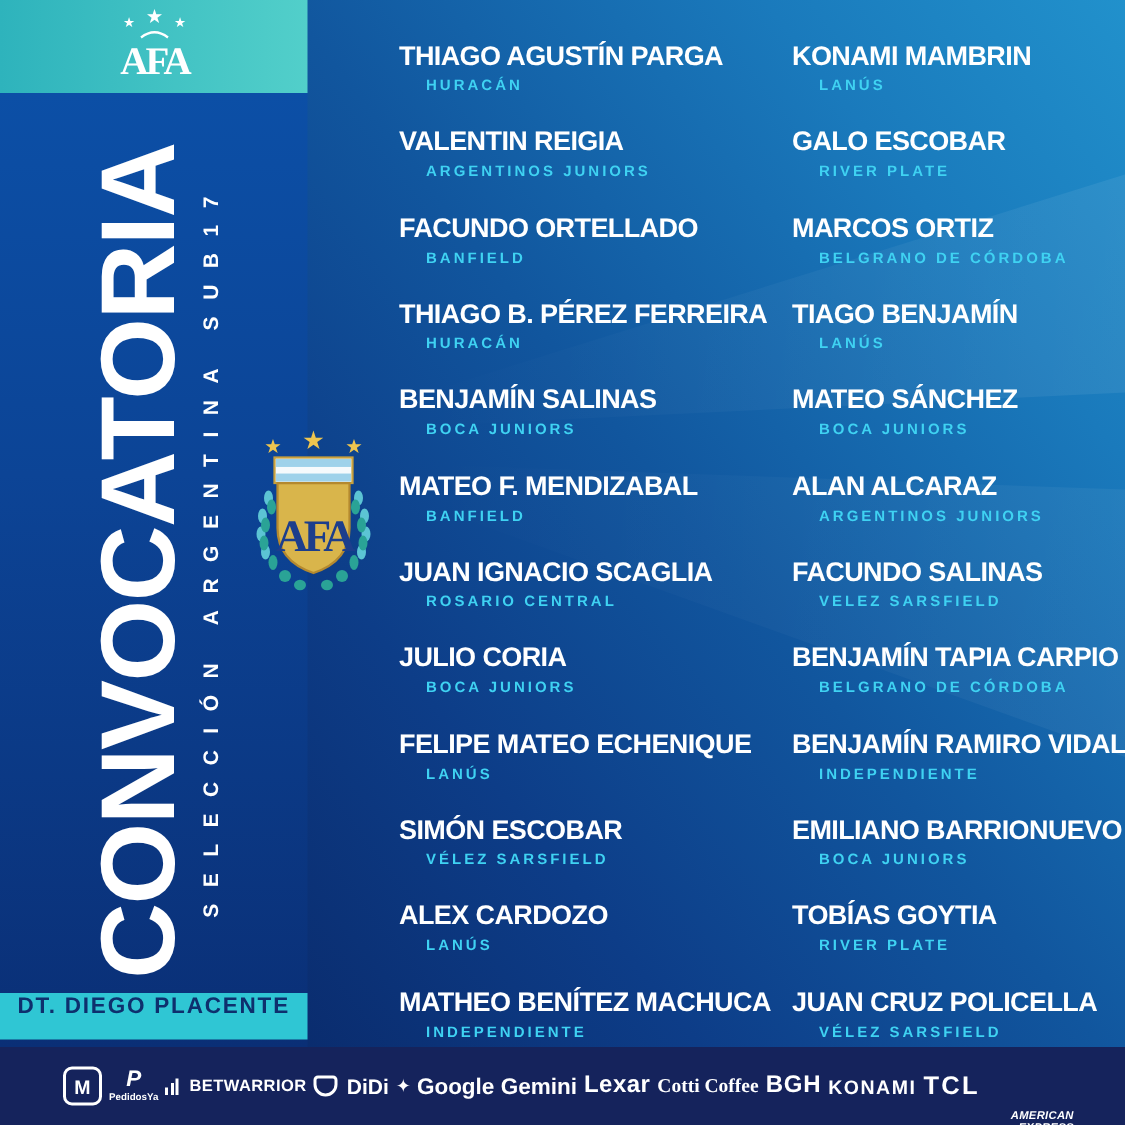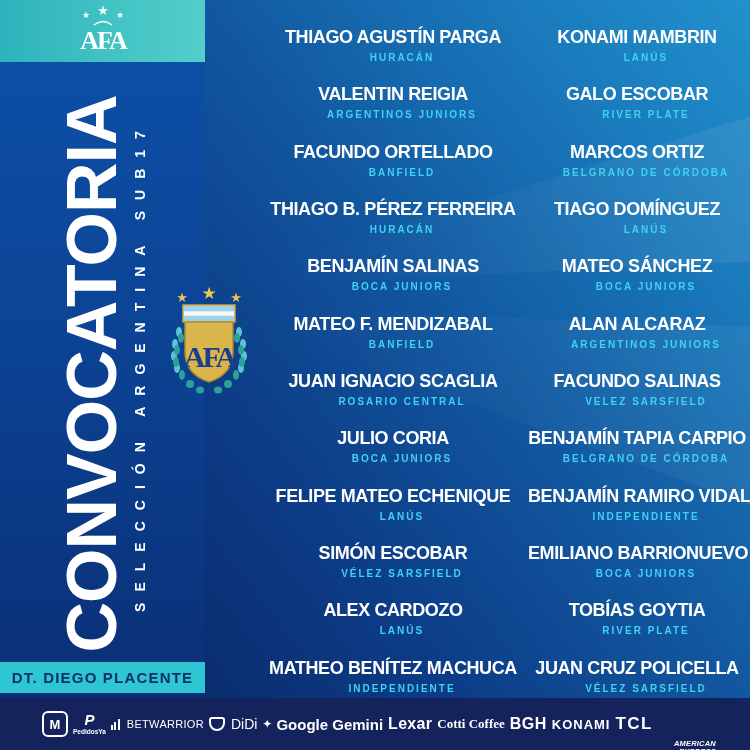--- a/index.html
+++ b/index.html
@@ -18,28 +18,28 @@
                display:flex;align-items:center;justify-content:center;}
 
   
   .left-panel{position:absolute;left:0;top:62px;width:205px;height:636px;
               background:linear-gradient(180deg,#0c4fa6 0%,#0c4496 40%,#0a2f76 100%);}
   .title-vertical{position:absolute;left:92px;top:374px;transform:translate(-50%,-50%) rotate(-90deg);
                   white-space:nowrap;font-size:70px;font-weight:700;letter-spacing:-1px;color:#ffffff;}
   .subtitle-vertical{position:absolute;left:140px;top:366px;transform:translate(-50%,-50%) rotate(-90deg);
                      white-space:nowrap;font-size:14px;font-weight:700;letter-spacing:11px;color:#ffffff;}
   .dt-badge{position:absolute;left:0;top:662px;width:205px;height:31px;background:#2fc6d4;
-            display:flex;align-items:center;justify-content:center;}
+            display:flex;justify-content:center;}
   .dt-badge span{font-size:15px;font-weight:700;letter-spacing:1.2px;color:#0e2f6d;}
 
   
   .crest{position:absolute;left:162px;top:284px;}
 
   
-  .players{position:absolute;top:26px;display:flex;flex-direction:column;text-align:center;}
+  .players{position:absolute;top:26px;display:flex;flex-direction:column;}
   .col1{left:266px;width:254px;}
   .col2{left:528px;width:218px;}
   .player{height:57.35px;}
   .player-name{font-size:18px;font-weight:700;letter-spacing:-.4px;color:#ffffff;
                line-height:23px;white-space:nowrap;}
   .player-club{font-size:10px;font-weight:700;letter-spacing:2px;color:#3fd2f2;
                line-height:12px;margin-top:3px;white-space:nowrap;margin-left:18px;}
 
   
   .sponsor-bar{position:absolute;left:0;top:698px;width:750px;height:52px;background:#15235c;
@@ -48,23 +48,23 @@
   .sponsor{display:flex;align-items:center;gap:4px;color:#ffffff;}
   .mc-box{width:22px;height:22px;border:2px solid #fff;border-radius:6px;
           display:flex;align-items:center;justify-content:center;
           font-size:13px;font-weight:700;}
   .py-stack{display:flex;flex-direction:column;align-items:center;line-height:1;}
   .py-p{font-size:15px;font-weight:800;font-style:italic;}
   .py-label{font-size:6.5px;font-weight:700;margin-top:2px;}
   .bw-bars{display:flex;align-items:flex-end;gap:1.5px;margin-right:3px;}
   .bw-bars i{display:block;width:2px;background:#fff;}
   .bw-b1{height:5px;} .bw-b2{height:8px;} .bw-b3{height:11px;}
-  .bw-label{font-size:11px;font-weight:400;letter-spacing:.3px;}
+  .bw-label{font-size:11px;font-weight:700;letter-spacing:.3px;}
   .didi-shield{width:12px;height:10px;border:2.5px solid #fff;border-radius:3px 3px 8px 8px;margin-right:2px;}
-  .didi-label{font-size:14px;font-weight:400;}
+  .didi-label{font-size:14px;font-weight:700;}
   .gem-star{font-size:12px;line-height:1;}
   .gem-label{font-size:15px;font-weight:600;}
   .lexar-label{font-size:16px;font-weight:700;letter-spacing:.3px;}
   .cotti-label{font-size:13px;font-weight:700;font-family:Liberation Serif, serif;}
   .bgh-label{font-size:16px;font-weight:700;letter-spacing:.5px;}
   .konami-label{font-size:13px;font-weight:800;letter-spacing:1px;}
   .tcl-label{font-size:17px;font-weight:900;letter-spacing:1.5px;}
   .amex-label{font-size:7.5px;font-weight:800;font-style:italic;letter-spacing:.2px;
               width:58px;line-height:8px;text-align:right;text-transform:uppercase;margin-top:48px;}
 </style>
@@ -201,21 +201,21 @@
     <div class="player-name">GALO ESCOBAR</div>
     <div class="player-club">RIVER PLATE</div>
   </div>
 
   <div class="player">
     <div class="player-name">MARCOS ORTIZ</div>
     <div class="player-club">BELGRANO DE CÓRDOBA</div>
   </div>
 
   <div class="player">
-    <div class="player-name">TIAGO DOMÍNGUEZ</div>
+    <div class="player-name">TIAGO BENJAMÍN</div>
     <div class="player-club">LANÚS</div>
   </div>
 
   <div class="player">
     <div class="player-name">MATEO SÁNCHEZ</div>
     <div class="player-club">BOCA JUNIORS</div>
   </div>
 
   <div class="player">
     <div class="player-name">ALAN ALCARAZ</div>

